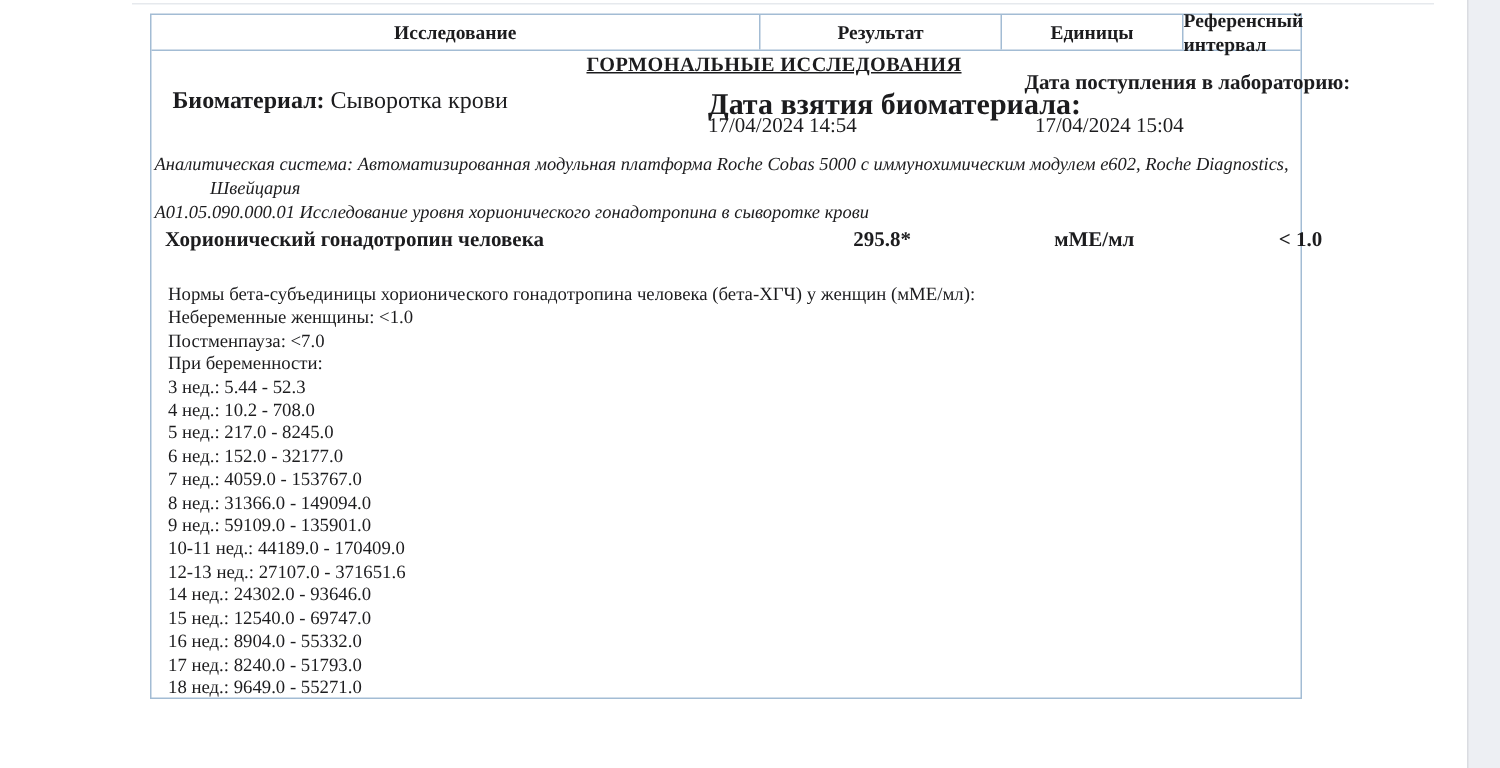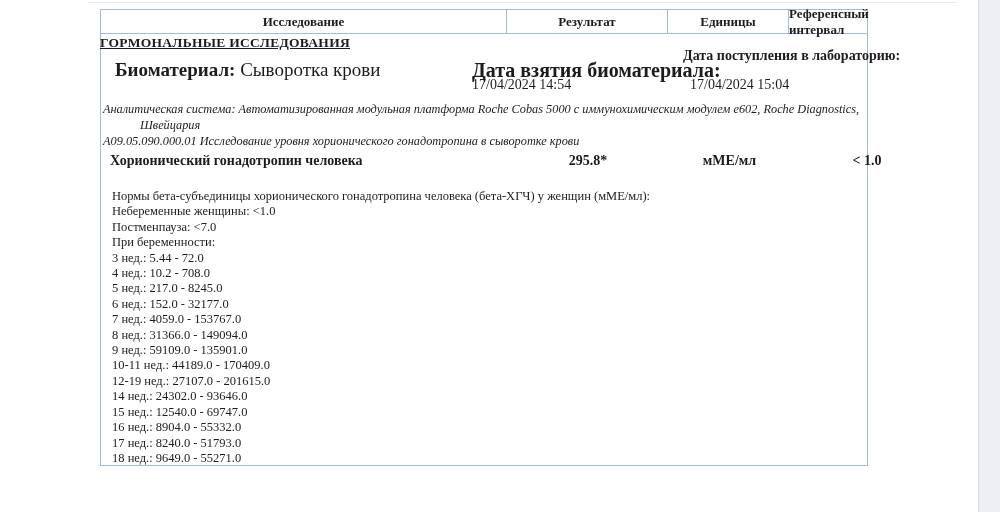--- a/index.html
+++ b/index.html
@@ -14,22 +14,22 @@
   .lab-table{position:absolute;left:100px;top:9px;width:768px;height:457px;border:1px solid #a3bcd4;box-sizing:border-box;background:#fff;}
   .thead{display:flex;height:23px;border-bottom:1px solid #a3bcd4;}
   .th{box-sizing:border-box;display:flex;align-items:center;justify-content:center;
       font-weight:bold;font-size:13px;border-right:1px solid #a3bcd4;}
   .th:last-child{border-right:none;}
   .th.c1{flex:0 0 406px;}
   .th.c2{flex:0 0 161px;}
   .th.c3{flex:0 0 121px;}
   .th.c4{flex:1 1 auto;}
   .abs{position:absolute;white-space:nowrap;}
-  .section-title{left:100px;top:35px;width:760px;font-weight:bold;font-size:13.5px;text-decoration:underline;letter-spacing:.3px;}
-  .bio-line{left:115px;top:59px;font-size:19px;}
+  .section-title{left:100px;top:35px;width:760px;text-align:center;font-weight:bold;font-size:13.5px;text-decoration:underline;letter-spacing:.3px;padding-left:36px;}
+  .bio-line{left:115px;top:59px;font-size:16px;}
   .bio-line b{font-weight:bold;}
   .date-label-1{left:472px;top:59px;font-size:20px;font-weight:bold;}
   .date-label-2{left:683px;top:48px;font-size:14px;font-weight:bold;}
   .date-value-1{left:472px;top:77px;font-size:14px;}
   .date-value-2{left:690px;top:77px;font-size:14px;}
   .it{font-style:italic;font-size:12.3px;}
   .sys-1{left:103px;top:102px;}
   .sys-2{left:103px;top:118px;margin-left:37px;}
   .sys-3{left:103px;top:134px;}
   .res-name{left:110px;top:153px;font-size:14px;font-weight:bold;}
@@ -60,41 +60,41 @@
 
   <div class="abs bio-line"><b>Биоматериал:</b><span> Сыворотка крови</span></div>
 
   <div class="abs date-label-1">Дата взятия биоматериала:</div>
   <div class="abs date-label-2">Дата поступления в лабораторию:</div>
   <div class="abs date-value-1">17/04/2024 14:54</div>
   <div class="abs date-value-2">17/04/2024 15:04</div>
 
   <div class="abs it sys-1">Аналитическая система: Автоматизированная модульная платформа Roche Cobas 5000 с иммунохимическим модулем e602, Roche Diagnostics,</div>
   <div class="abs it sys-2">Швейцария</div>
-  <div class="abs it sys-3">A09.05.090.000.01   Исследование уровня хорионического гонадотропина в сыворотке крови</div>
+  <div class="abs it sys-3">A01.05.090.000.01   Исследование уровня хорионического гонадотропина в сыворотке крови</div>
 
   <div class="abs res-name">Хорионический гонадотропин человека</div>
   <div class="abs res-val">295.8*</div>
   <div class="abs res-units">мМЕ/мл</div>
   <div class="abs res-ref">&lt; 1.0</div>
 
   <div class="norms">
     <div>Нормы бета-субъединицы хорионического гонадотропина человека (бета-ХГЧ) у женщин (мМЕ/мл):</div>
     <div>Небеременные женщины: &lt;1.0</div>
     <div>Постменпауза: &lt;7.0</div>
     <div>При беременности:</div>
-    <div>3 нед.: 5.44 - 72.0</div>
+    <div>3 нед.: 5.44 - 52.3</div>
     <div>4 нед.: 10.2 - 708.0</div>
     <div>5 нед.: 217.0 - 8245.0</div>
     <div>6 нед.: 152.0 - 32177.0</div>
     <div>7 нед.: 4059.0 - 153767.0</div>
     <div>8 нед.: 31366.0 - 149094.0</div>
     <div>9 нед.: 59109.0 - 135901.0</div>
     <div>10-11 нед.: 44189.0 - 170409.0</div>
-    <div>12-19 нед.: 27107.0 - 201615.0</div>
+    <div>12-13 нед.: 27107.0 - 371651.6</div>
     <div>14 нед.: 24302.0 - 93646.0</div>
     <div>15 нед.: 12540.0 - 69747.0</div>
     <div>16 нед.: 8904.0 - 55332.0</div>
     <div>17 нед.: 8240.0 - 51793.0</div>
     <div>18 нед.: 9649.0 - 55271.0</div>
   </div>
 
 </div>
 
 </body></html>

